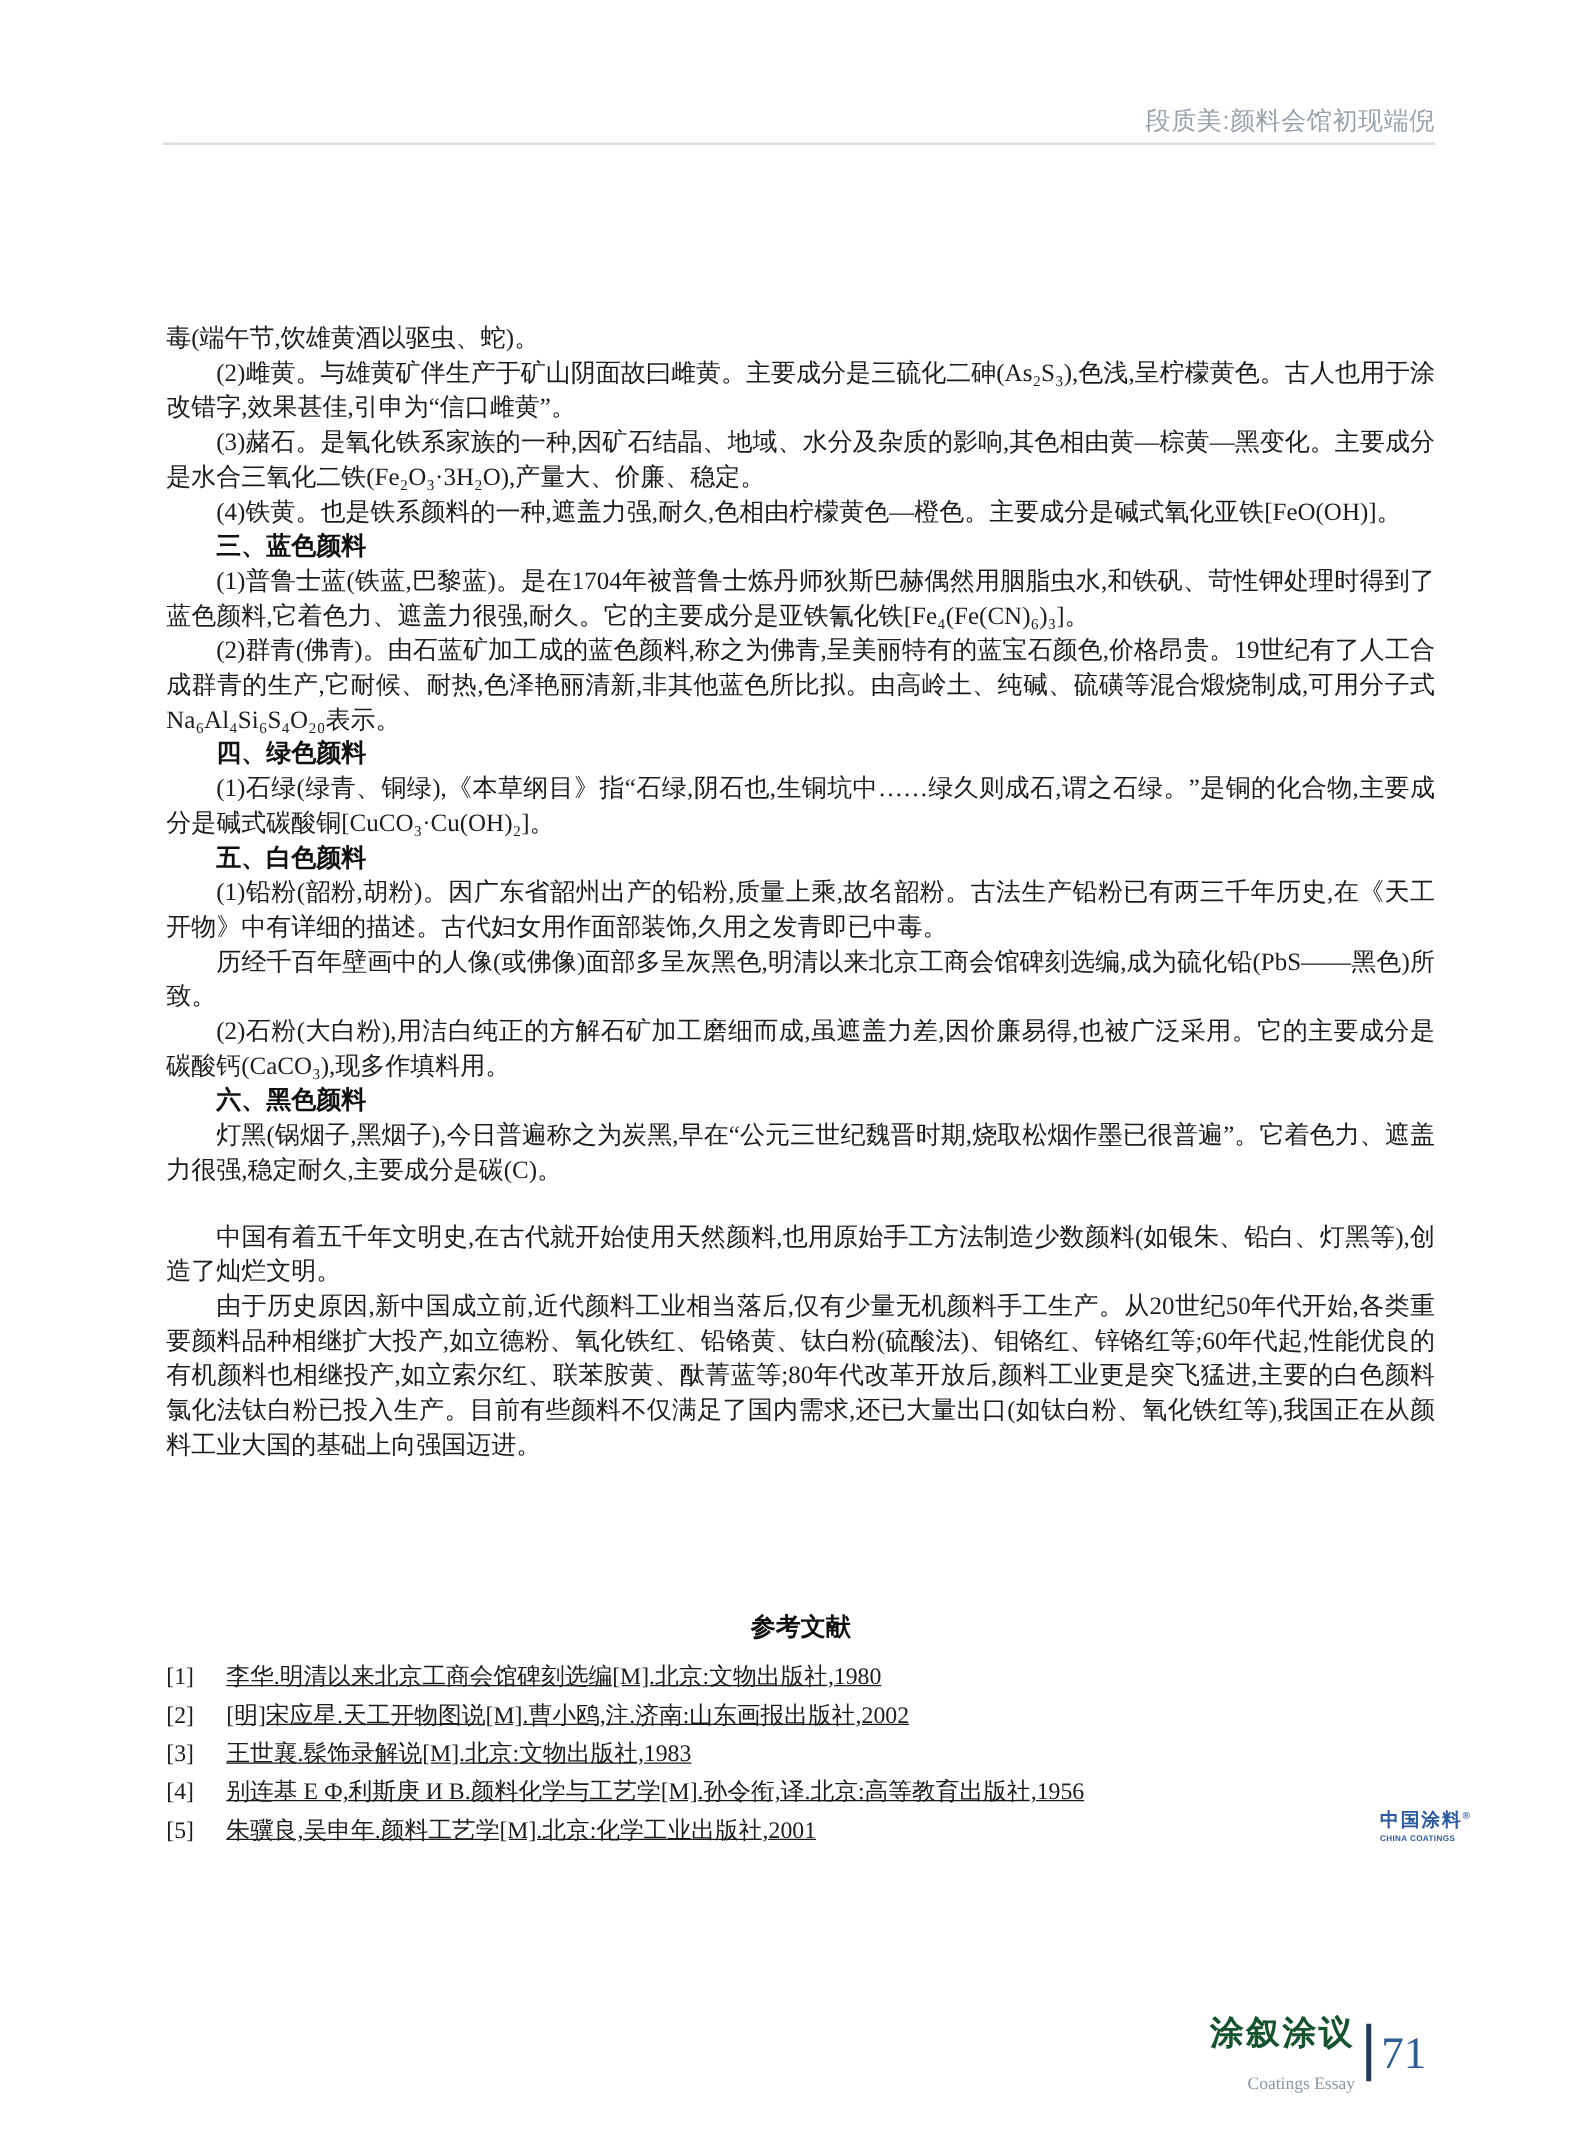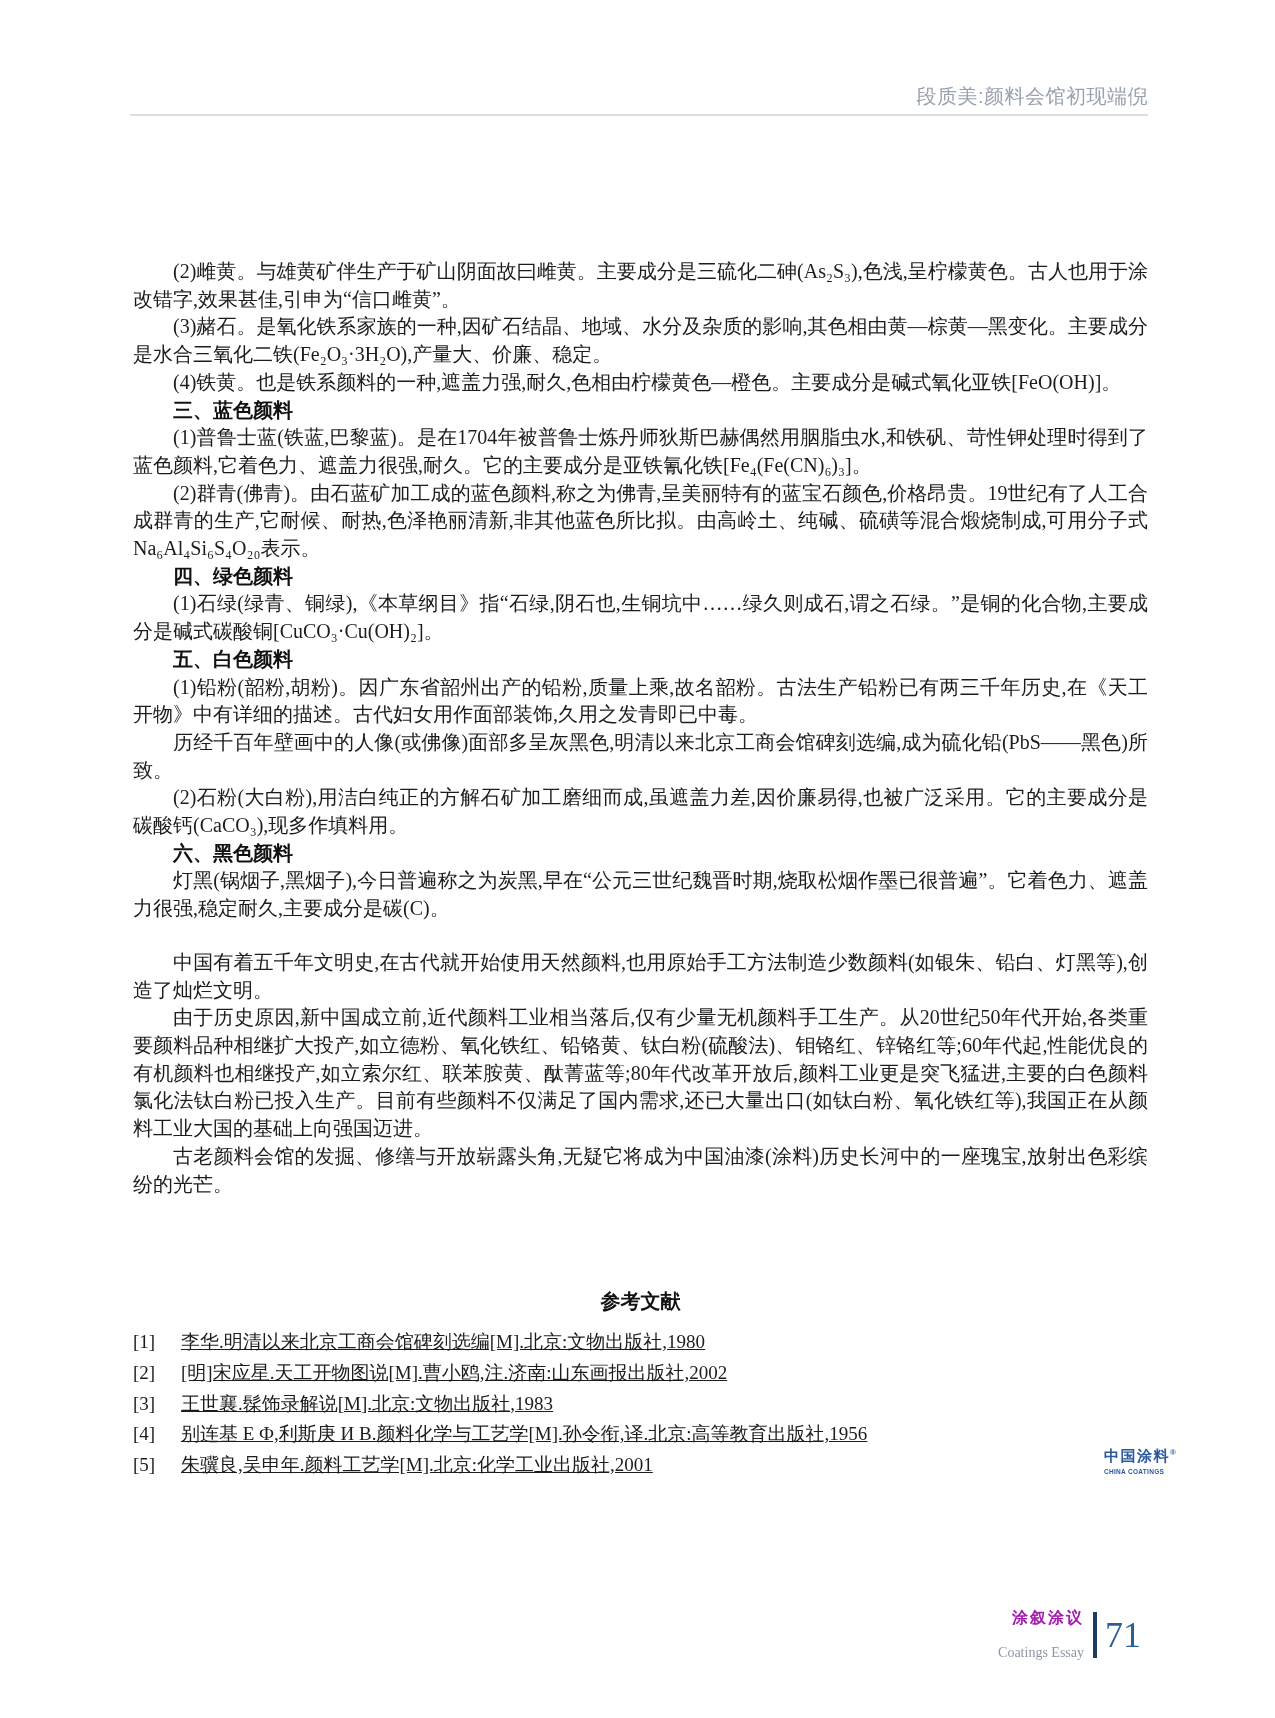--- a/index.html
+++ b/index.html
@@ -58,21 +58,21 @@
   .brand-cn { font-size: 15px; font-weight: bold; letter-spacing: 1.5px; white-space: nowrap; }
   .brand-reg { font-size: 8px; vertical-align: super; letter-spacing: 0; }
   .brand-en { font-size: 6.5px; font-weight: bold; letter-spacing: 0.3px; white-space: nowrap; margin-top: 2px; }
   
   .page-footer {
     position: absolute; top: 1608px; right: 134px;
     display: flex; align-items: center;
   }
   .footer-left { text-align: right; margin-right: 9px; }
   .footer-cn {
-    font-size: 16px; font-weight: bold; color: #a21caf; letter-spacing: 2px;
+    font-size: 27px; font-weight: bold; color: #14532d; letter-spacing: 2px;
     font-family: "Liberation Sans", "DejaVu Sans", sans-serif;
   }
   .footer-en {
     font-size: 14px; color: #8b97a5; margin-top: 16px;
     font-family: "Liberation Serif", "DejaVu Serif", serif;
   }
   .footer-bar { width: 4px; height: 46px; background: #1e3a5f; margin-right: 8px; }
   .footer-page {
     font-size: 36px; color: #2e5f94;
     font-family: "Liberation Serif", "DejaVu Serif", serif;
@@ -80,37 +80,37 @@
 </style>
 </head>
 <body>
 
 <header>
   <div class="running-head">段质美:颜料会馆初现端倪</div>
   <div class="head-rule"></div>
 </header>
 
 <main class="content">
+  <p class="cont">毒(端午节,饮雄黄酒以驱虫、蛇)。</p>
   <p>(2)雌黄。与雄黄矿伴生产于矿山阴面故曰雌黄。主要成分是三硫化二砷(As₂S₃),色浅,呈柠檬黄色。古人也用于涂改错字,效果甚佳,引申为“信口雌黄”。</p>
   <p>(3)赭石。是氧化铁系家族的一种,因矿石结晶、地域、水分及杂质的影响,其色相由黄—棕黄—黑变化。主要成分是水合三氧化二铁(Fe₂O₃·3H₂O),产量大、价廉、稳定。</p>
   <p>(4)铁黄。也是铁系颜料的一种,遮盖力强,耐久,色相由柠檬黄色—橙色。主要成分是碱式氧化亚铁[FeO(OH)]。</p>
   <h3 class="sec">三、蓝色颜料</h3>
   <p>(1)普鲁士蓝(铁蓝,巴黎蓝)。是在1704年被普鲁士炼丹师狄斯巴赫偶然用胭脂虫水,和铁矾、苛性钾处理时得到了蓝色颜料,它着色力、遮盖力很强,耐久。它的主要成分是亚铁氰化铁[Fe₄(Fe(CN)₆)₃]。</p>
   <p>(2)群青(佛青)。由石蓝矿加工成的蓝色颜料,称之为佛青,呈美丽特有的蓝宝石颜色,价格昂贵。19世纪有了人工合成群青的生产,它耐候、耐热,色泽艳丽清新,非其他蓝色所比拟。由高岭土、纯碱、硫磺等混合煅烧制成,可用分子式Na₆Al₄Si₆S₄O₂₀表示。</p>
   <h3 class="sec">四、绿色颜料</h3>
   <p>(1)石绿(绿青、铜绿),《本草纲目》指“石绿,阴石也,生铜坑中……绿久则成石,谓之石绿。”是铜的化合物,主要成分是碱式碳酸铜[CuCO₃·Cu(OH)₂]。</p>
   <h3 class="sec">五、白色颜料</h3>
   <p>(1)铅粉(韶粉,胡粉)。因广东省韶州出产的铅粉,质量上乘,故名韶粉。古法生产铅粉已有两三千年历史,在《天工开物》中有详细的描述。古代妇女用作面部装饰,久用之发青即已中毒。</p>
   <p>历经千百年壁画中的人像(或佛像)面部多呈灰黑色,明清以来北京工商会馆碑刻选编,成为硫化铅(PbS——黑色)所致。</p>
   <p>(2)石粉(大白粉),用洁白纯正的方解石矿加工磨细而成,虽遮盖力差,因价廉易得,也被广泛采用。它的主要成分是碳酸钙(CaCO₃),现多作填料用。</p>
   <h3 class="sec">六、黑色颜料</h3>
   <p>灯黑(锅烟子,黑烟子),今日普遍称之为炭黑,早在“公元三世纪魏晋时期,烧取松烟作墨已很普遍”。它着色力、遮盖力很强,稳定耐久,主要成分是碳(C)。</p>
   <p class="gap-before">中国有着五千年文明史,在古代就开始使用天然颜料,也用原始手工方法制造少数颜料(如银朱、铅白、灯黑等),创造了灿烂文明。</p>
   <p>由于历史原因,新中国成立前,近代颜料工业相当落后,仅有少量无机颜料手工生产。从20世纪50年代开始,各类重要颜料品种相继扩大投产,如立德粉、氧化铁红、铅铬黄、钛白粉(硫酸法)、钼铬红、锌铬红等;60年代起,性能优良的有机颜料也相继投产,如立索尔红、联苯胺黄、酞菁蓝等;80年代改革开放后,颜料工业更是突飞猛进,主要的白色颜料氯化法钛白粉已投入生产。目前有些颜料不仅满足了国内需求,还已大量出口(如钛白粉、氧化铁红等),我国正在从颜料工业大国的基础上向强国迈进。</p>
-  <p>古老颜料会馆的发掘、修缮与开放崭露头角,无疑它将成为中国油漆(涂料)历史长河中的一座瑰宝,放射出色彩缤纷的光芒。</p>
 </main>
 
 <section class="references">
   <h3 class="ref-title">参考文献</h3>
   <div class="ref-row">
     <span class="ref-num">[1]</span>
     <span class="ref-text">李华.明清以来北京工商会馆碑刻选编[M].北京:文物出版社,1980</span>
   </div>
   <div class="ref-row">
     <span class="ref-num">[2]</span>

